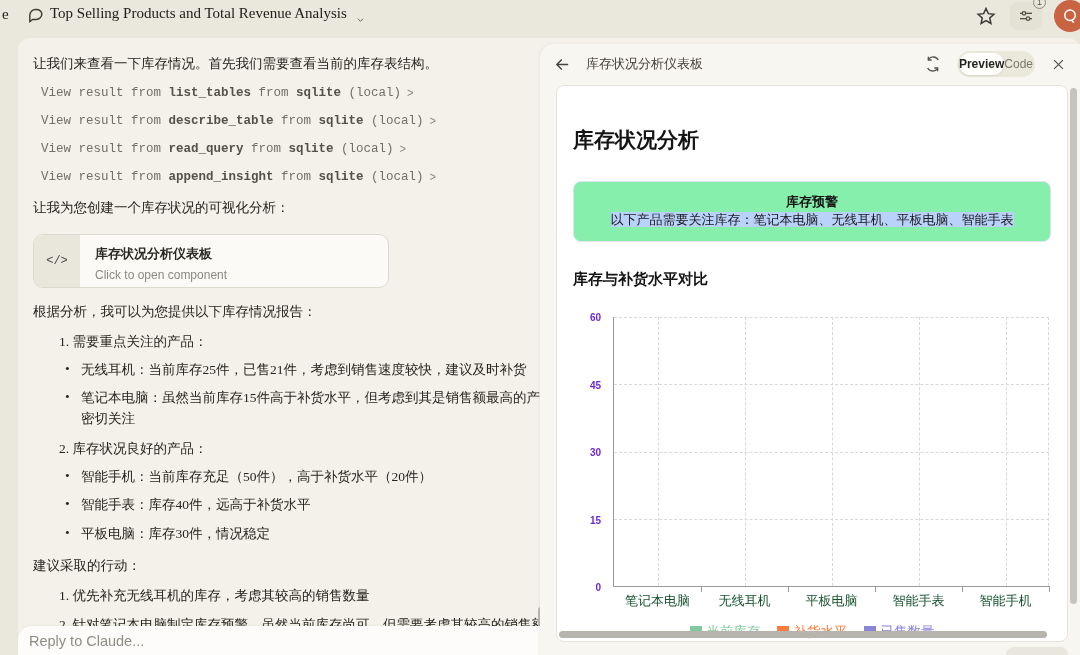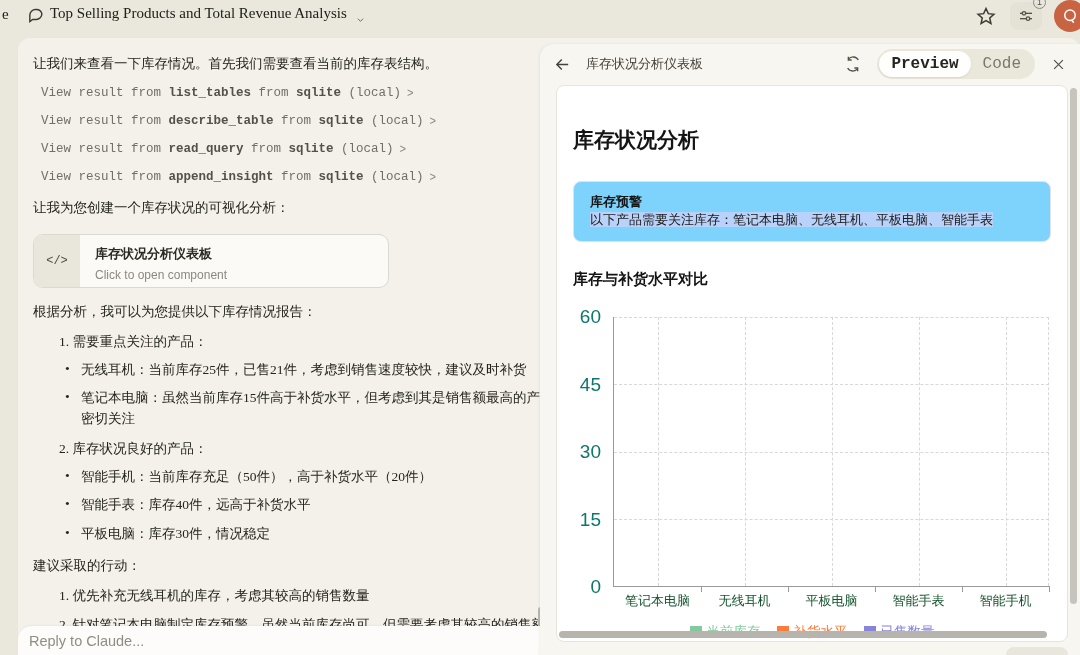--- a/index.html
+++ b/index.html
@@ -45,37 +45,37 @@
   .composer-ph { position:absolute; left:11px; top:7px; font-size:14.5px; color:#8f8d84; }
 
   
   .artifact-panel { position:absolute; left:540px; top:44px; right:0; bottom:0; background:#f8f6f0; border-radius:14px 0 0 0; overflow:hidden; z-index:5; box-shadow:-1px 0 3px rgba(0,0,0,0.05); }
   .a-header { position:absolute; left:0; top:0; right:0; height:40px; display:flex; align-items:center; padding:0 14px; }
   .a-back { width:17px; height:17px; color:#45423a; cursor:pointer; flex:0 0 auto; }
   .a-title { margin-left:15px; font-size:13px; color:#45423a; }
   .a-spacer { flex:1; }
   .a-refresh { width:16px; height:16px; color:#55524a; cursor:pointer; margin-right:16px; }
   .a-toggle { display:flex; align-items:center; background:#eae7db; border-radius:999px; padding:2px; }
-  .a-tab { font-size:16px; padding:4px 12px; border-radius:999px; cursor:pointer;font-family:Liberation Mono, monospace; }
+  .a-tab { font-size:12px; padding:4px 0; border-radius:999px; cursor:pointer; }
   .a-tab.on { background:#fefefc; color:#262420; font-weight:700; box-shadow:0 1px 2px rgba(0,0,0,0.08); }
   .a-tab.off { color:#7a776d; }
   .a-close { width:15px; height:15px; color:#55524a; margin-left:16px; cursor:pointer; }
 
   .card { position:absolute; left:16px; top:41px; right:12px; bottom:13px; background:#ffffff; border:1px solid #e7e4db; border-radius:8px; padding:0 16px; overflow:hidden; }
   .card-h1 { margin-top:40px; font-size:21px; font-weight:700; color:#141414; }
-  .alert { margin-top:27px; border:1px solid #dde3ef; background:#7dd3fc; border-radius:8px; padding:11px 16px 12px; }
+  .alert { margin-top:27px; border:1px solid #dde3ef; background:#86efac; border-radius:8px; padding:11px 16px 12px;text-align:center; }
   .alert-title { font-size:13px; font-weight:700; color:#141414; }
   .alert-text { font-size:13px; color:#1a1a1a; }
   .hl { background:#b9d2f9; }
   .chart-h2 { margin-top:28px; font-size:15px; font-weight:700; color:#141414; }
 
   
   .chart { position:relative; margin-top:20px; height:306px; }
   .yaxis { position:absolute; left:0; top:8px; bottom:28px; width:28px; }
-  .ylab { position:absolute; right:0; transform:translateY(-50%); font-size:19px; color:#0f766e; }
+  .ylab { position:absolute; right:0; transform:translateY(-50%); font-size:10px; color:#6d28d9;font-weight:bold; }
   .plot { position:absolute; left:40px; right:2px; top:8px; bottom:28px; border-left:1px solid #9a9a9a; border-bottom:1px solid #9a9a9a; display:flex; }
   .hgrid { position:absolute; left:0; right:0; border-top:1px dashed #d8d8d8; }
   .cell { position:relative; flex:1; }
   .vgrid { position:absolute; left:50%; top:0; bottom:0; border-left:1px dashed #d8d8d8; }
   .vgrid-end { position:absolute; right:0; top:0; bottom:0; border-right:1px dashed #d8d8d8; }
   .bars { position:absolute; left:50%; bottom:0; transform:translateX(-50%); display:flex; align-items:flex-end; gap:5px; }
   .bar { width:17px; }
   .xtick { position:absolute; right:-1px; bottom:-6px; height:6px; border-left:1px solid #9a9a9a; }
   .xlab { position:absolute; left:50%; bottom:-24px; transform:translateX(-50%); font-size:13px; color:#14532d; white-space:nowrap; }
   .legend { display:flex; justify-content:center; gap:16px; margin-top:8px; font-size:13.5px; }

